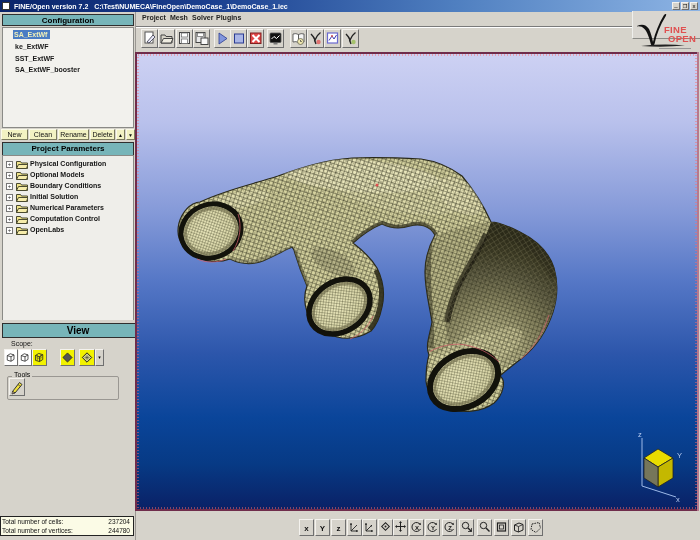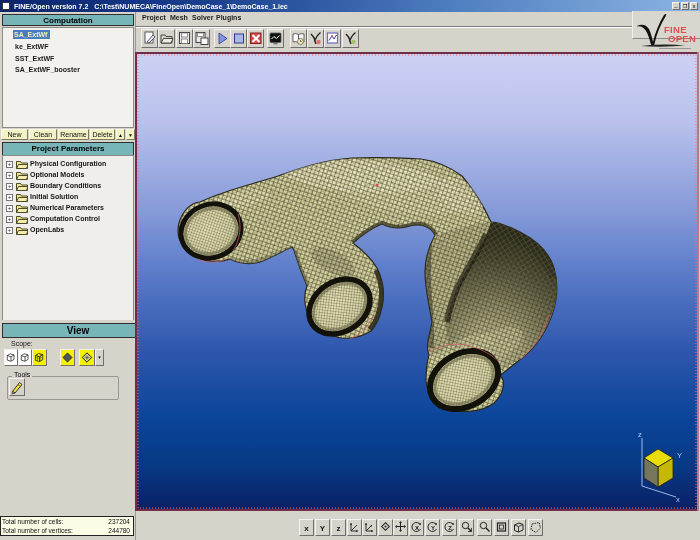--- a/index.html
+++ b/index.html
@@ -89,21 +89,21 @@
 <path d="M4 15 C9 12.5 13 13.5 16 18 C18 22 19 27 20 31 C22 22 26 12 31 4 C32.5 2.5 34 2.6 32.8 5 C27 14 23.5 24 21.5 33 C20.6 35 18.6 35 17.8 33 C16.3 27 14.4 21 11.5 18 C9 15.5 6.5 15 4 15.5 Z" fill="#111"></path>
 <text x="31" y="22" font-family="Liberation Sans,sans-serif" font-size="9.5" font-weight="bold" fill="#e05050" letter-spacing="0.3">FINE</text>
 <text x="35" y="31" font-family="Liberation Sans,sans-serif" font-size="9.5" font-weight="bold" fill="#e05050" letter-spacing="0.3">OPEN</text>
 <path d="M8 35 Q30 32.5 52 34.5 Q30 36.5 8 35 Z" fill="#222"></path>
 <path d="M26 37.5 L58 37.5" stroke="#888" stroke-width="0.8"></path>
 </svg>
 </div>
 
 <div class="abs" style="left:0;top:12px;width:136px;height:528px;background:#d6d3cb;border-right:1px solid #9a9792;box-sizing:border-box;"></div>
 
-<div class="teal" style="left:2px;top:14px;width:132px;height:12px;font-size:8px;line-height:11px;">Computation</div>
+<div class="teal" style="left:2px;top:14px;width:132px;height:12px;font-size:8px;line-height:11px;">Configuration</div>
 <div class="abs" style="left:2px;top:27px;width:132px;height:101px;background:#f2f1ed;border:1px solid #8a8a86;box-sizing:border-box;"></div>
 <div class="abs" style="left:13px;top:30px;width:37px;height:9px;background:#4a7cc4;"></div>
 <div class="abs" style="left:14px;top:31px;font-size:7px;font-weight:bold;color:#f2f0b8;">SA_ExtWf</div>
 <div class="abs" style="left:15px;top:43px;font-size:7px;font-weight:bold;color:#1a1a1a;">ke_ExtWF</div>
 <div class="abs" style="left:15px;top:54.5px;font-size:7px;font-weight:bold;color:#1a1a1a;">SST_ExtWF</div>
 <div class="abs" style="left:15px;top:66px;font-size:7px;font-weight:bold;color:#1a1a1a;">SA_ExtWF_booster</div>
 
 <div class="ybtn" style="left:1px;top:129px;width:27px;height:11px;line-height:9px;">New</div>
 <div class="ybtn" style="left:29px;top:129px;width:28px;height:11px;line-height:9px;">Clean</div>
 <div class="ybtn" style="left:58px;top:129px;width:31px;height:11px;line-height:9px;">Rename</div>

